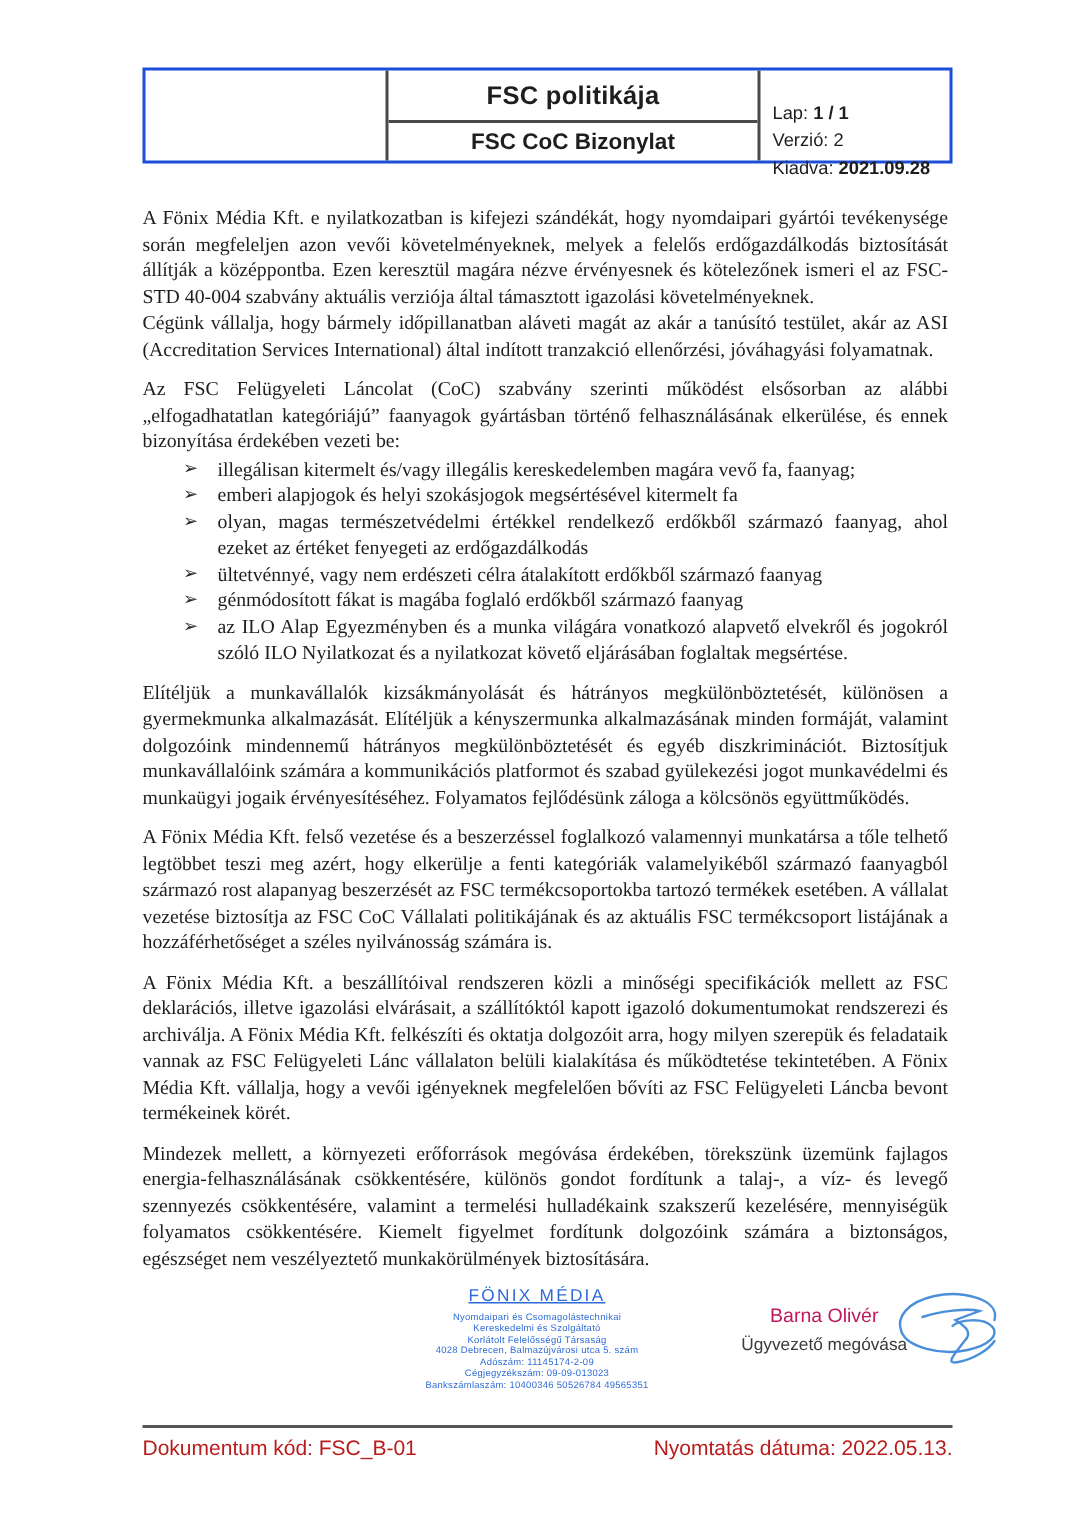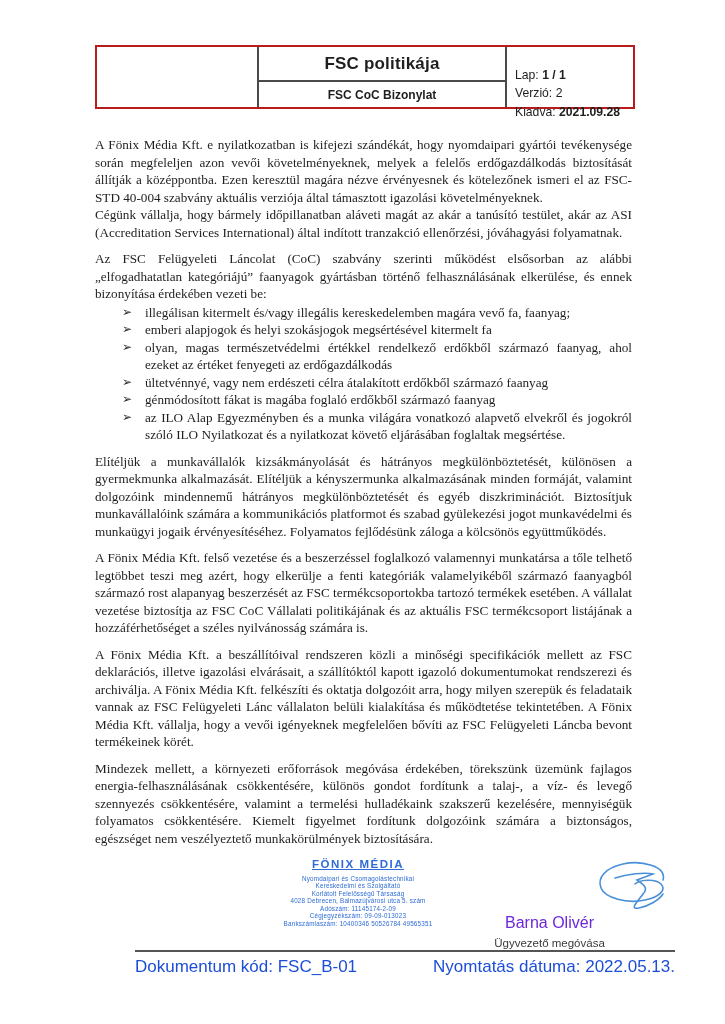--- a/index.html
+++ b/index.html
@@ -4,29 +4,29 @@
 <style>
   html,body{margin:0;padding:0;background:#ffffff;}
   .page{
     position:relative;width:725px;height:1024px;background:#ffffff;
     font-family:"Liberation Serif","DejaVu Serif",serif;color:#1e1e1e;
     overflow:hidden;
   }
   
   .hdr{
     position:absolute;left:95px;top:45px;width:540px;height:64px;
-    border:2px solid #b91c1c;display:flex;box-sizing:border-box;
+    border:2px solid #1d4ed8;display:flex;box-sizing:border-box;
     font-family:"Liberation Sans","DejaVu Sans",sans-serif;
   }
   .hdr-left{width:162px;border-right:2px solid #4a4a4a;box-sizing:border-box;}
   .hdr-mid{width:248px;border-right:2px solid #4a4a4a;box-sizing:border-box;display:flex;flex-direction:column;}
   .hdr-mid-top{flex:1.15;border-bottom:2px solid #4a4a4a;display:flex;align-items:center;justify-content:center;
     font-size:17px;font-weight:bold;letter-spacing:.2px;}
   .hdr-mid-bot{flex:.85;display:flex;align-items:center;justify-content:center;
-    font-size:12px;font-weight:bold;}
+    font-size:15px;font-weight:bold;}
   .hdr-right{flex:1;padding:19px 0 0 8px;font-size:12.2px;line-height:1.5;}
   .hdr-right b{font-weight:bold;}
   
   .content{
     position:absolute;left:95px;top:136px;width:537px;
     font-size:13.2px;line-height:17.5px;text-align:justify;
   }
   .para{margin:0 0 9px 0;}
   .para.tight{margin-bottom:0;}
   .bullets{margin:1px 0 9px 0;}
@@ -34,35 +34,35 @@
   .bullet .mk{flex:none;width:23px;font-size:12px;color:#2a2a2a;}
   .bullet .bt{flex:1;text-align:justify;}
   
   .sig-row{position:relative;height:78px;margin-top:2px;}
   .stamp{
     position:absolute;left:168px;top:0;width:190px;text-align:center;
     color:#2e6bd6;font-family:"Liberation Sans","DejaVu Sans",sans-serif;
     filter:blur(.25px);
   }
   .stamp-name{
-    font-size:11.5px;font-weight:bold;letter-spacing:1.5px;
+    font-size:11.5px;font-weight:normal;letter-spacing:1.5px;
     text-decoration:underline;margin-bottom:1px;
   }
   .stamp-line{font-size:6.3px;line-height:7.6px;letter-spacing:.2px;}
   .signer{position:absolute;left:372px;top:12px;width:165px;text-align:center;
     font-family:"Liberation Sans","DejaVu Sans",sans-serif;}
-  .signer-name{font-size:16px;color:#6d28d9;margin-top:46px;}
+  .signer-name{font-size:13px;color:#be185d;}
   .signer-title{font-size:11.5px;color:#3a3a3a;margin-top:3px;}
   .sig-scribble{position:absolute;left:498px;top:2px;}
   
   .footer{
     position:absolute;left:95px;top:950px;width:540px;
     border-top:2px solid #555;padding-top:5px;box-sizing:border-box;
     display:flex;justify-content:space-between;
-    font-family:"Liberation Sans","DejaVu Sans",sans-serif;font-size:17px;color:#1d4ed8;margin-left:40px;
+    font-family:"Liberation Sans","DejaVu Sans",sans-serif;font-size:14px;color:#b91c1c;
   }
 </style>
 </head>
 <body>
 
 <div class="page">
 
   <div class="hdr">
     <div class="hdr-left"></div>
     <div class="hdr-mid">

